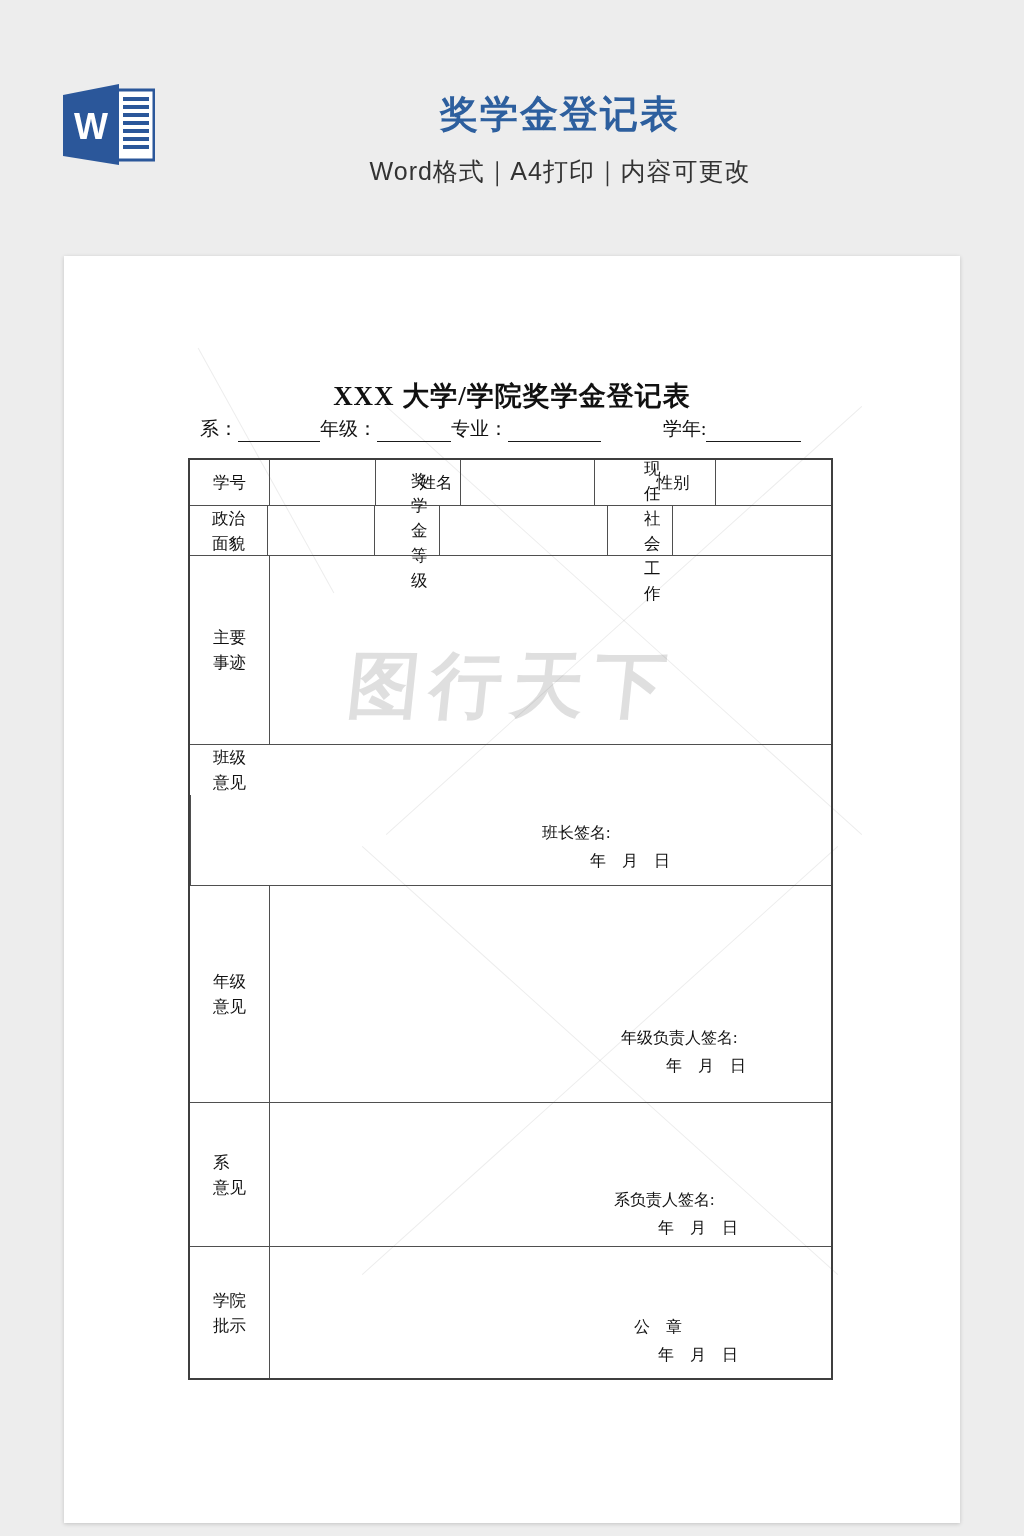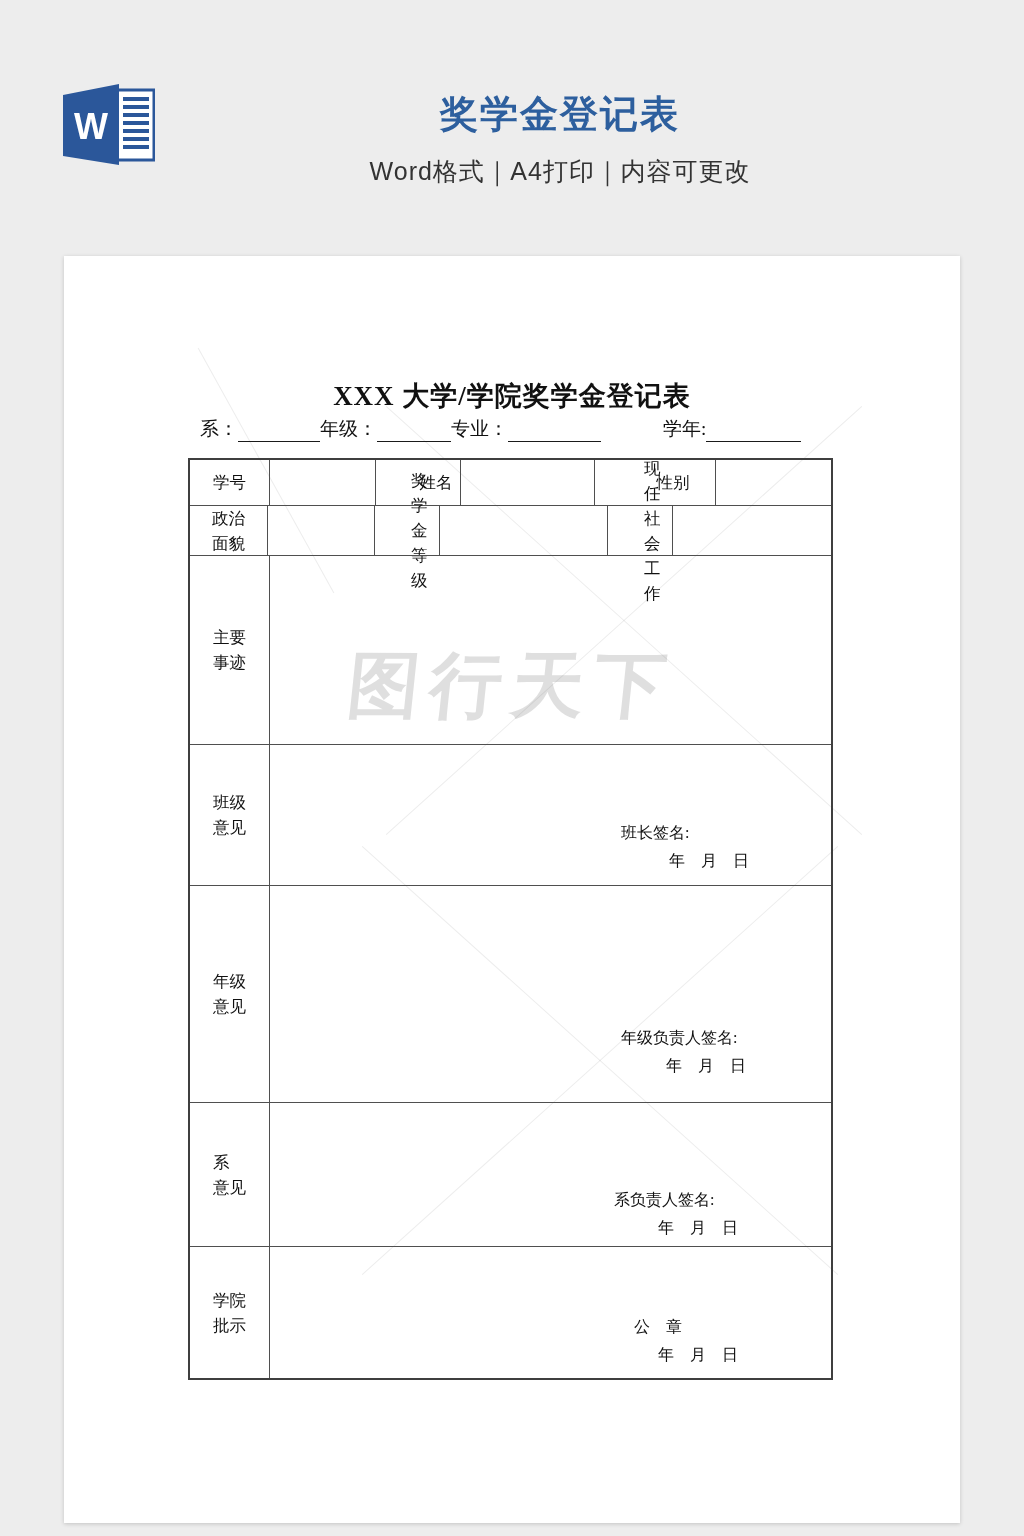--- a/index.html
+++ b/index.html
@@ -73,21 +73,21 @@
   .cell + .cell{border-left:1px solid #4f4f4f;padding-left:36px;}
   .lbl-cell{
     display:flex;align-items:center;justify-content:center;text-align:left;
     white-space:pre-line;line-height:25px;
   }
   .val-cell{flex:0 0 auto;}
   .fill-cell{flex:1 1 auto;}
   .r1{height:45px;}
   .r2{height:50px;}
   .r3{height:189px;}
-  .r4{height:141px;}
+  .r4{height:141px;flex-direction:column;}
   .r5{height:217px;}
   .r6{height:144px;}
   .r7{flex:1 1 auto;}
   .content-cell{
     flex:1 1 auto;display:flex;flex-direction:column;justify-content:flex-end;
   }
   .sig-line{font-size:16px;line-height:20px;}
   .sig-date{font-size:16px;line-height:20px;word-spacing:9px;}
 </style>
 </head>

